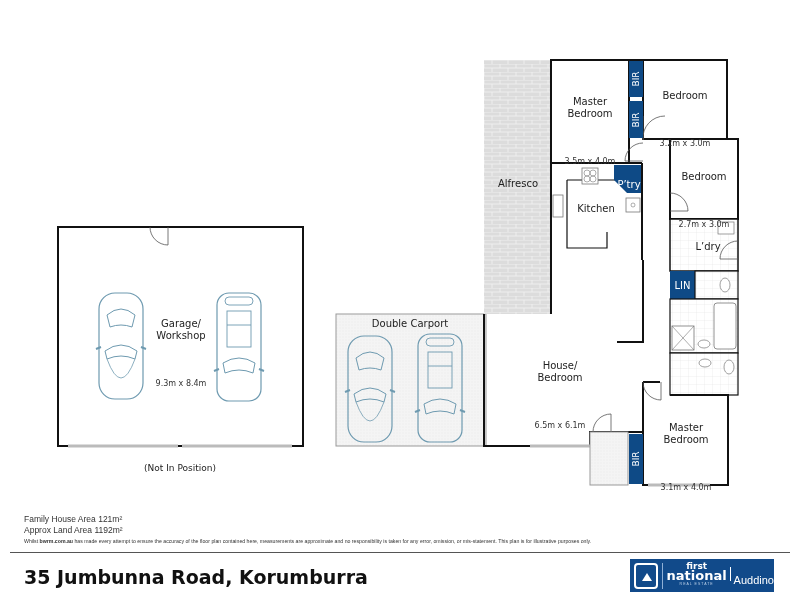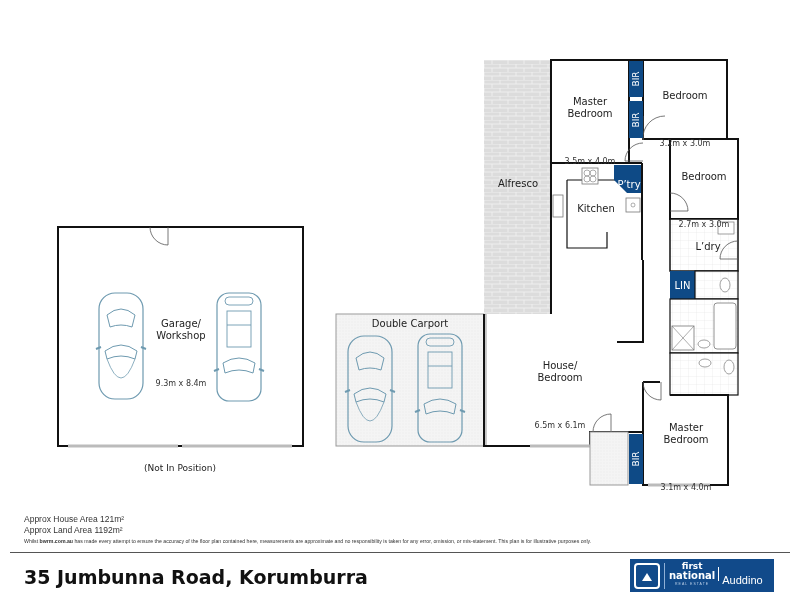--- a/index.html
+++ b/index.html
@@ -157,33 +157,33 @@
   <span>Master</span><br><span>Bedroom</span><span class="dim">3.1m x 4.0m</span>
 </div>
 <div class="lbl" style="left:360px;top:318px;width:100px;">
   <span>Double Carport</span>
 </div>
 <div class="lbl" style="left:150px;top:318px;width:62px;">
   <span>Garage/</span><br><span>Workshop</span><span class="dim">9.3m x 8.4m</span>
 </div>
 <div class="lbl" style="left:120px;top:462px;width:120px;font-size:9px;">(Not In Position)</div>
 
-<div class="foot-small" style="top:514px;font-size:8.5px;">Approx House Area 121m²</div>
+<div class="foot-small" style="top:514px;font-size:8.5px;">Family House Area 121m²</div>
 <div class="foot-small" style="top:525px;font-size:8.5px;">Approx Land Area 1192m²</div>
 <div class="foot-small" style="top:538px;font-size:5.2px;white-space:nowrap;">
   <span>Whilst </span><b>bwrm.com.au</b><span> has made every attempt to ensure the accuracy of the floor plan contained here, measurements are approximate and no responsibility is taken for any error, omission, or mis-statement. This plan is for illustrative purposes only.</span>
 </div>
 <div class="abs" style="left:10px;top:552px;width:780px;height:1px;background:#555;"></div>
 <div class="title">35 Jumbunna Road, Korumburra</div>
 
 <div class="logo">
   <div style="width:26px;height:26px;margin-left:4px;border:2px solid #fff;border-radius:4px;box-sizing:border-box;position:relative;">
     <div style="position:absolute;left:6px;top:8px;width:0;height:0;border-left:5px solid transparent;border-right:5px solid transparent;border-bottom:8px solid #fff;"></div>
   </div>
   <div style="width:1px;height:26px;background:#8fb0d6;margin:0 4px;"></div>
   <div style="display:flex;flex-direction:column;line-height:9px;">
     <span style="font-family:'DejaVu Sans',sans-serif;font-weight:bold;font-size:9px;">first</span>
-    <span style="font-family:'DejaVu Sans',sans-serif;font-weight:bold;font-size:10px;">national</span>
+    <span style="font-family:'DejaVu Sans',sans-serif;font-weight:bold;font-size:13px;">national</span>
     <span style="font-size:3.5px;letter-spacing:1px;color:#bcd0e8;">REAL ESTATE</span>
   </div>
   <div style="width:1px;height:14px;background:#fff;margin:8px 3px 0 3px;align-self:flex-start;"></div>
   <span style="font-family:Liberation Sans, sans-serif;font-size:11px;margin-top:8px;">Auddino</span>
 </div>
 
 </body></html>

